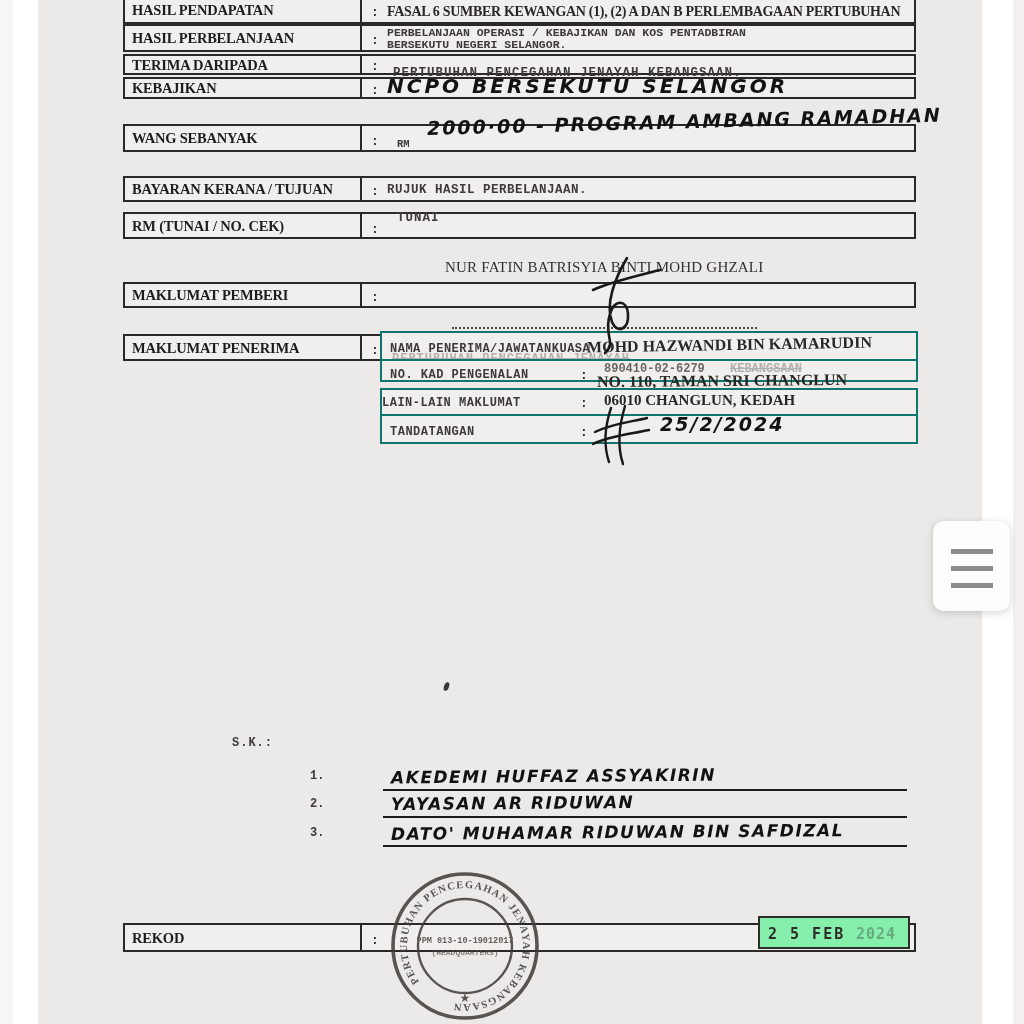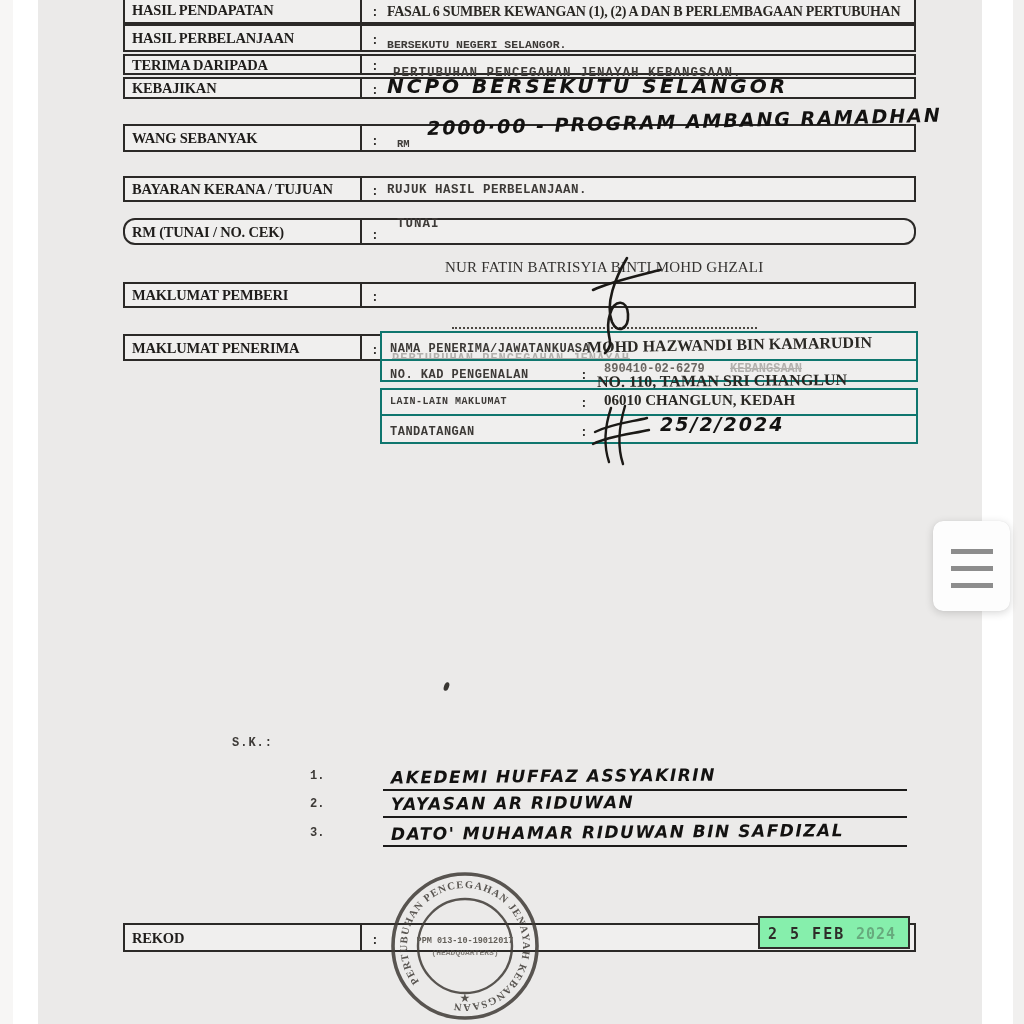--- a/index.html
+++ b/index.html
@@ -62,20 +62,21 @@
     <i class="vline"></i>
     <span class="cell-label lbl">HASIL PENDAPATAN</span>
     <span class="colon" style="top:7px;">:</span>
     <span class="val serifv" style="left:262px;top:6px;font-size:14px;letter-spacing:-0.3px;">FASAL 6 SUMBER KEWANGAN (1), (2) A DAN B PERLEMBAGAAN PERTUBUHAN</span>
   </div>
 
   <div class="row-box" style="top:24px;height:28px;">
     <i class="vline"></i>
     <span class="cell-label lbl">HASIL PERBELANJAAN</span>
     <span class="colon" style="top:7px;">:</span>
+    <span class="val mono" style="left:262px;top:0px;font-size:11.5px;line-height:13px;">PERBELANJAAN OPERASI / KEBAJIKAN DAN KOS PENTADBIRAN</span>
     <span class="val mono" style="left:262px;top:12px;font-size:11.5px;line-height:13px;">BERSEKUTU NEGERI SELANGOR.</span>
   </div>
 
   <div class="row-box" style="top:54px;height:21px;">
     <i class="vline"></i>
     <span class="cell-label lbl">TERIMA DARIPADA</span>
     <span class="colon" style="top:3px;">:</span>
     <span class="val mono" style="left:268px;top:10px;font-size:12.5px;letter-spacing:1px;">PERTUBUHAN PENCEGAHAN JENAYAH KEBANGSAAN.</span>
   </div>
 
@@ -94,21 +95,21 @@
     <span class="val hand" style="left:302px;top:-9px;font-size:19px;letter-spacing:2px;transform:rotate(-1.5deg);transform-origin:left;">2000·00 - PROGRAM AMBANG RAMADHAN</span>
   </div>
 
   <div class="row-box" style="top:176px;height:26px;">
     <i class="vline"></i>
     <span class="cell-label lbl">BAYARAN KERANA / TUJUAN</span>
     <span class="colon" style="top:6px;">:</span>
     <span class="val mono" style="left:262px;top:5px;font-size:12.5px;letter-spacing:.5px;">RUJUK HASIL PERBELANJAAN.</span>
   </div>
 
-  <div class="row-box" style="top:218px;height:27px;border-radius:12px;">
+  <div class="row-box" style="top:212px;height:27px;">
     <i class="vline"></i>
     <span class="cell-label lbl">RM (TUNAI / NO. CEK)</span>
     <span class="colon" style="top:8px;">:</span>
     <span class="val mono" style="left:272px;top:-3px;font-size:12.5px;letter-spacing:1px;">TUNAI</span>
   </div>
 
   <span class="val serifv" style="left:445px;top:259px;font-size:15px;font-weight:400;color:#343230;letter-spacing:.2px;">NUR FATIN BATRISYIA BINTI MOHD GHZALI</span>
   <div class="row-box" style="top:282px;height:26px;">
     <i class="vline"></i>
     <span class="cell-label lbl">MAKLUMAT PEMBERI</span>
@@ -134,21 +135,21 @@
     <span class="val mono faint" style="left:10px;top:19px;font-size:12px;letter-spacing:1px;">PERTUBUHAN PENCEGAHAN JENAYAH</span>
   </div>
   <div class="ptrow" style="top:359px;height:23px;">
     <span class="val mono" style="left:8px;top:7px;font-size:12px;letter-spacing:.5px;">NO. KAD PENGENALAN</span>
     <span class="colon" style="left:198px;top:7px;">:</span>
     <span class="val mono" style="left:222px;top:1px;font-size:12px;color:#6b6762;">890410-02-6279</span>
     <span class="val mono faint" style="left:348px;top:1px;font-size:12px;">KEBANGSAAN</span>
     <span class="val serifv" style="left:215px;top:11px;font-size:16px;transform:rotate(-0.5deg);">NO. 110, TAMAN SRI CHANGLUN</span>
   </div>
   <div class="ptrow" style="top:388px;height:28px;">
-    <span class="val mono" style="left:8px;top:6px;font-size:10px;letter-spacing:.5px;">LAIN-LAIN MAKLUMAT</span>
+    <span class="val mono" style="left:0;top:6px;font-size:12px;letter-spacing:.5px;">LAIN-LAIN MAKLUMAT</span>
     <span class="colon" style="left:198px;top:6px;">:</span>
     <span class="val serifv" style="left:222px;top:2px;font-size:15px;">06010 CHANGLUN, KEDAH</span>
   </div>
   <div class="ptrow" style="top:414px;height:30px;">
     <span class="val mono" style="left:8px;top:9px;font-size:12px;letter-spacing:.5px;">TANDATANGAN</span>
     <span class="colon" style="left:198px;top:9px;">:</span>
     <svg class="sig-svg" style="left:205px;top:-12px;" width="70" height="62" viewBox="0 0 70 62">
       <g fill="none" stroke="#1b1916" stroke-width="2.4" stroke-linecap="round">
         <path d="M24,4 C18,22 16,40 22,58"></path>
         <path d="M38,2 C32,22 30,42 36,60"></path>

